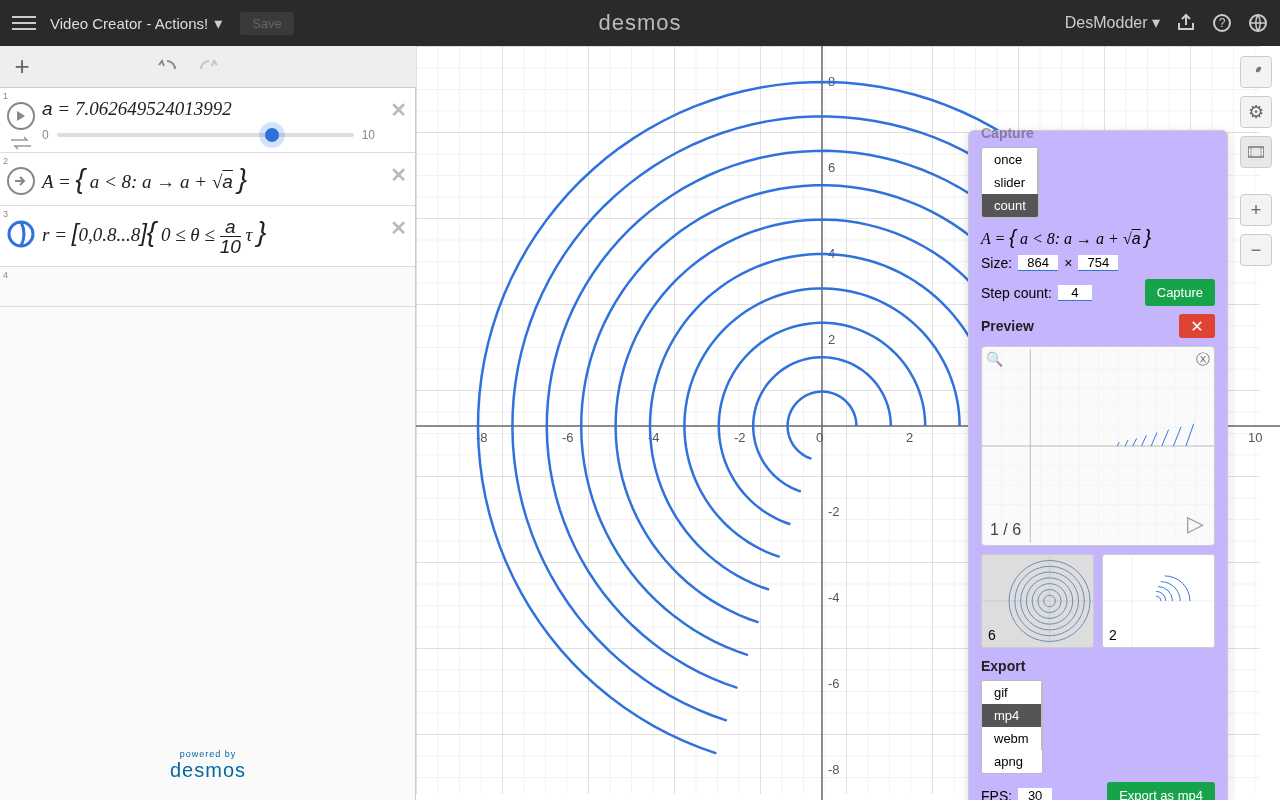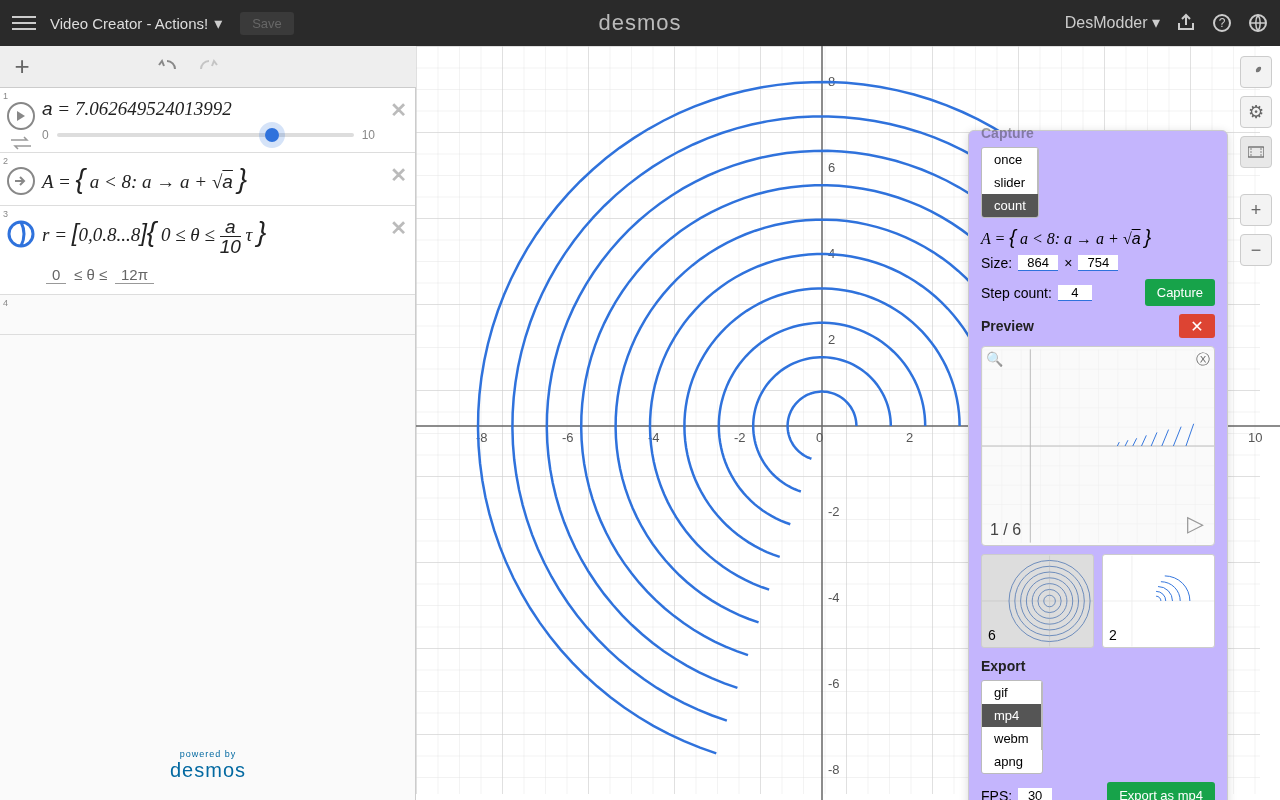--- a/index.html
+++ b/index.html
@@ -162,25 +162,20 @@
     <span class="row-num">3</span>
     <div class="row-icon">
         <svg width="28" height="28">
           <circle cx="14" cy="14" r="12" fill="none" stroke="#2f72dc" stroke-width="3"></circle>
           <path d="M14 2c4 8 4 16 0 24" stroke="#2f72dc" fill="none" stroke-width="3"></path>
         </svg>
       </div>
     <span class="row-close">✕</span>
     <div class="expr-math">
       r = <span style="font-size:24px">[</span>0,0.8...8<span style="font-size:24px">]</span><span style="font-size:28px">{</span> 0 ≤ θ ≤ <span style="display:inline-block;vertical-align:middle;text-align:center;line-height:1"><span style="display:block;border-bottom:1px solid #222;padding:0 2px">a</span><span style="display:block">10</span></span> τ <span style="font-size:28px">}</span>
-    </div>
-    <div class="domain-row">
-      <span class="domain-box">0</span>
-      <span>≤ θ ≤</span>
-      <span class="domain-box">12π</span>
     </div>
   </div>
 
   <div class="expr-row row-empty">
     <span class="row-num">4</span>
   </div>
 </div>
 
 <div class="powered">
   <span>powered by</span>

